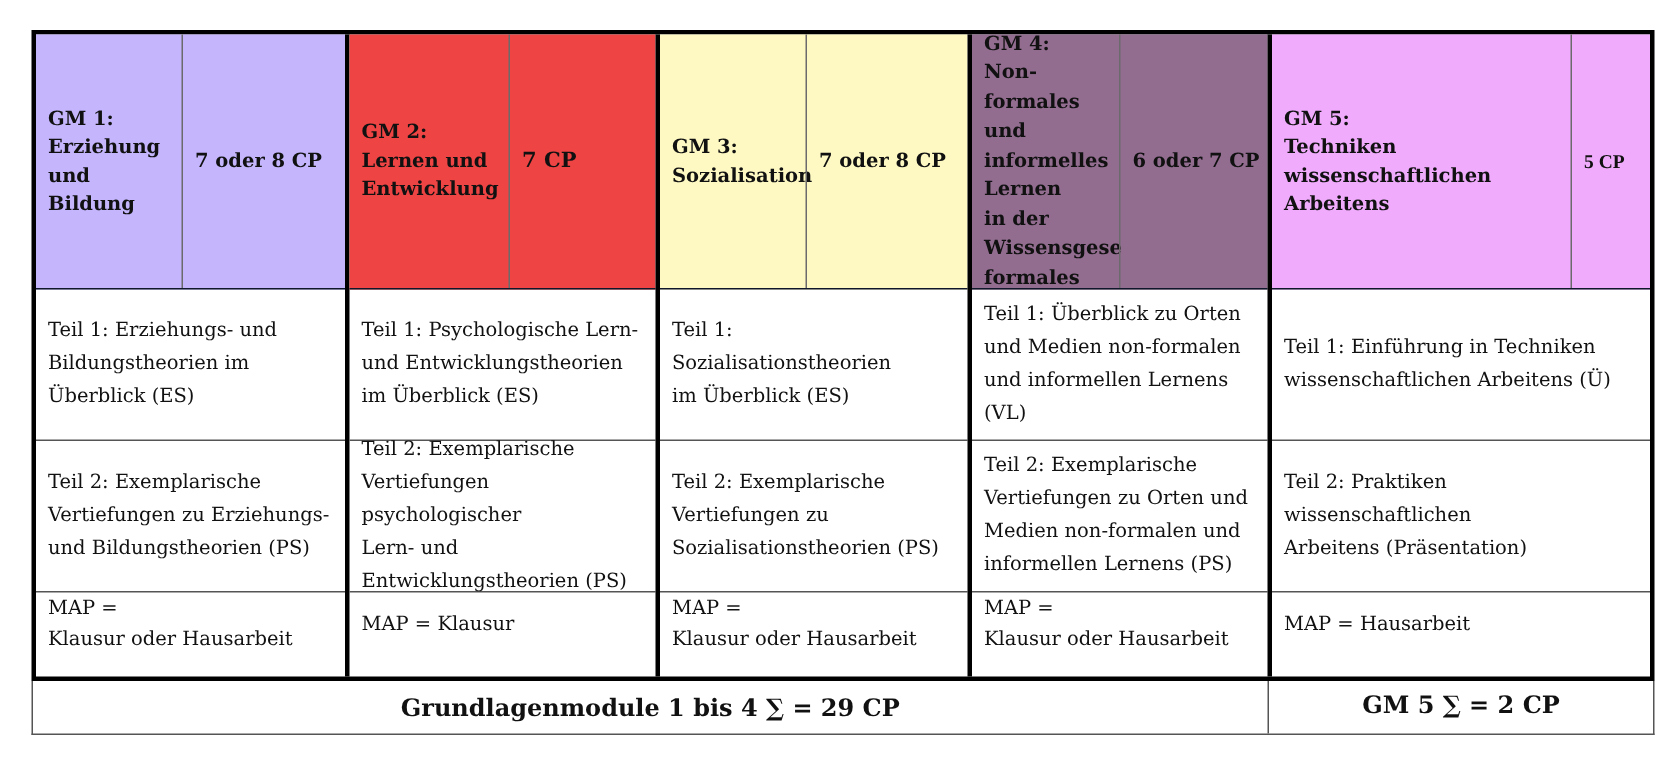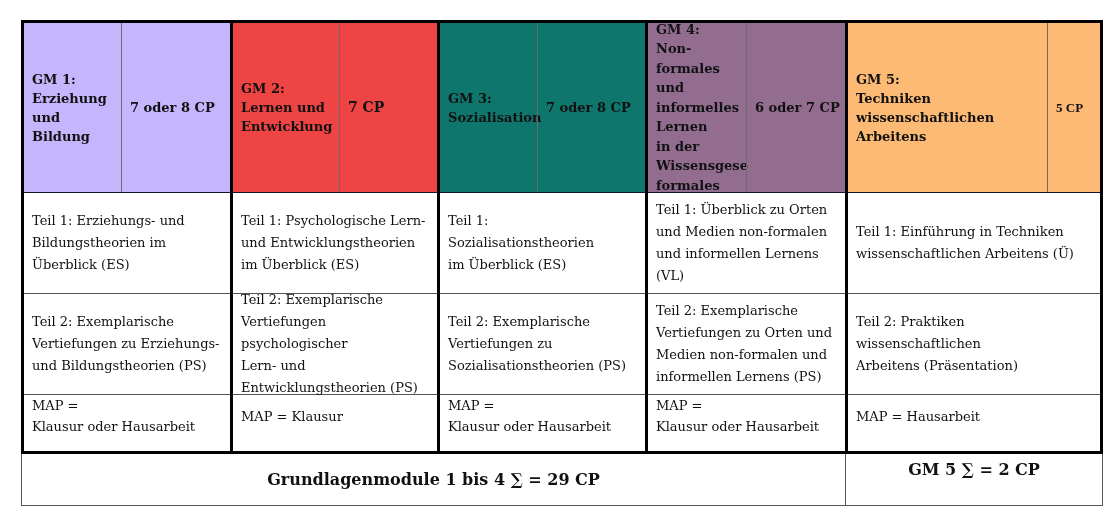--- a/index.html
+++ b/index.html
@@ -14,21 +14,21 @@
   .hdr { position:absolute; left:0; right:0; top:0; height:170px; box-sizing:border-box;
          border-bottom:1px solid #0f172a; }
   .hdr .name, .hdr .cp { position:absolute; top:0; bottom:0; display:flex; align-items:center;
          box-sizing:border-box; padding-left:8px; font-weight:bold; font-size:13px; line-height:19px; }
   .hdr .cp { border-left:1px solid #6b6b6b; }
   .cell { position:absolute; left:0; right:0; box-sizing:border-box; padding:0 8px;
           font-size:13px; line-height:22px; display:flex; align-items:center; }
   .r1 { top:170px; height:101px; border-bottom:1px solid #555; }
   .r2 { top:271px; height:101px; border-bottom:1px solid #555; }
   .r3 { top:372px; height:56px; align-items:flex-start; padding-top:0px; line-height:21px; }
-  .foot { position:relative; width:1082px; height:52px; border:1px solid #555; border-top:none;
+  .foot { position:relative; width:1082px; height:36px; border:1px solid #555; border-top:none;
           box-sizing:border-box; }
   .foot .f1 { position:absolute; left:0; top:0; width:823px; height:100%; display:flex;
               align-items:center; justify-content:center; font-weight:bold; font-size:16px; }
   .foot .f2 { position:absolute; left:823px; top:0; right:0; height:100%; border-left:1px solid #555;
               display:flex; align-items:flex-start; justify-content:center; padding-top:6px;
               box-sizing:border-box; font-weight:bold; font-size:16px; }
 </style>
 </head>
 <body>
 
@@ -99,21 +99,21 @@
           </div>
         </div>
       <div class="cell r3" style="padding-top:11px;">
           <div>
             <div>MAP = Klausur</div>
           </div>
         </div>
     </div>
 
     <div class="col sep" style="left:413px;width:208px;">
-      <div class="hdr" style="background:#0f766e;">
+      <div class="hdr" style="background:#fef9c3;">
         <div class="name" style="left:0;width:97px;">
           <div>
               <div>GM 3:</div>
               <div>Sozialisation</div>
             </div>
         </div>
         <div class="cp" style="left:97px;right:0;">
           <span>7 oder 8 CP</span>
         </div>
       </div>
@@ -175,21 +175,21 @@
         </div>
       <div class="cell r3">
           <div>
             <div>MAP =</div>
             <div>Klausur oder Hausarbeit</div>
           </div>
         </div>
     </div>
 
     <div class="col sep" style="left:821px;right:0;">
-      <div class="hdr" style="background:#fdba74;">
+      <div class="hdr" style="background:#f0abfc;">
         <div class="name" style="left:0;width:199px;">
           <div>
               <div>GM 5:</div>
               <div>Techniken</div>
               <div>wissenschaftlichen</div>
               <div>Arbeitens</div>
             </div>
         </div>
         <div class="cp" style="left:199px;right:0;font-family:Liberation Serif, serif;">
           <span>5 CP</span>

